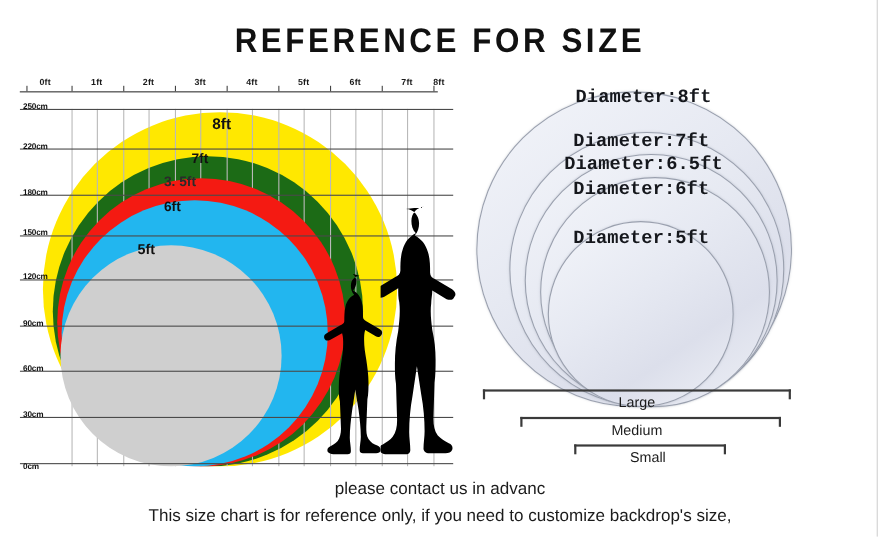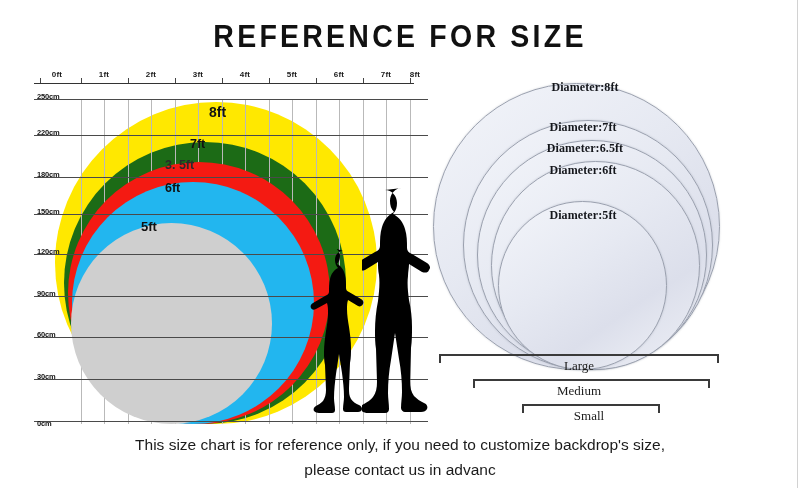--- a/index.html
+++ b/index.html
@@ -18,21 +18,21 @@
     text-align:center;
     font-family:"Liberation Sans", sans-serif;
     font-size:31px;font-weight:700;
     letter-spacing:3.5px;
     color:#111;
     transform:scaleX(0.92);
     white-space:nowrap;
   }
 
   
-  .left-panel{position:absolute;left:16px;top:70px;width:430px;height:360px;padding-left:31px;}
+  .left-panel{position:absolute;left:0;top:70px;width:430px;height:360px;padding-left:31px;}
 
   .xaxis-labels{position:absolute;left:0;top:0;width:430px;height:14px;}
   .xlab{
     position:absolute;top:0;
     font-size:8px;font-weight:700;color:#1a1a1a;
     transform:translateX(-50%);
     font-family:"Liberation Sans", sans-serif;
     letter-spacing:0.2px;
   }
   .xaxis-rule{
@@ -69,33 +69,33 @@
   
   .right-panel{position:absolute;left:425px;top:62px;width:300px;height:370px;}
   .disc{
     position:absolute;border-radius:50%;
     border:1.3px solid #9aa0ae;
     background:linear-gradient(145deg,#f3f5fa 0%,#e6e9f2 42%,#dcdfeb 70%,#eef0f6 100%);
     box-shadow:0 0 2px rgba(120,128,145,.35);
   }
   .disclabel{
     position:absolute;z-index:20;
-    font-family:Liberation Serif, serif;
-    font-weight:700;font-size:12px;color:#15171c;
+    font-family:Liberation Mono, monospace;
+    font-weight:700;font-size:17px;color:#15171c;
     white-space:nowrap;transform:translateX(-50%);
     letter-spacing:0.1px;
   }
 
   .bracket{position:absolute;z-index:21;}
   .bracket .bar{position:absolute;left:0;top:0;height:1.6px;width:100%;background:#3a3a3a;}
   .bracket .tl,.bracket .tr{position:absolute;top:0;width:1.6px;height:9px;background:#3a3a3a;}
   .bracket .tl{left:0;} .bracket .tr{right:0;}
   .bracket-label{
     position:absolute;z-index:22;
-    font-family:Liberation Serif, serif;
+    font-family:Liberation Sans, sans-serif;
     font-size:13px;color:#1b1b1b;
     transform:translateX(-50%);white-space:nowrap;
   }
 
   
   .caption{
     position:absolute;left:40px;top:432px;width:720px;
     text-align:center;font-size:15.5px;color:#1b1b1b;
     line-height:25px;
     font-family:"Liberation Sans", sans-serif;
@@ -223,18 +223,18 @@
 
     <div class="bracket" style="left:97px;top:342px;width:138px;">
       <div class="bar"></div>
       <div class="tl"></div>
       <div class="tr"></div>
     </div>
     <div class="bracket-label" style="left:164px;top:346px">Small</div>
   </div>
 
   <div class="caption">
+    <div>please contact us in advanc</div>
     <div>This size chart is for reference only, if you need to customize backdrop's size,</div>
-    <div>please contact us in advanc</div>
   </div>
 
   <div class="edge-right"></div>
 </div>
 
 </body></html>

